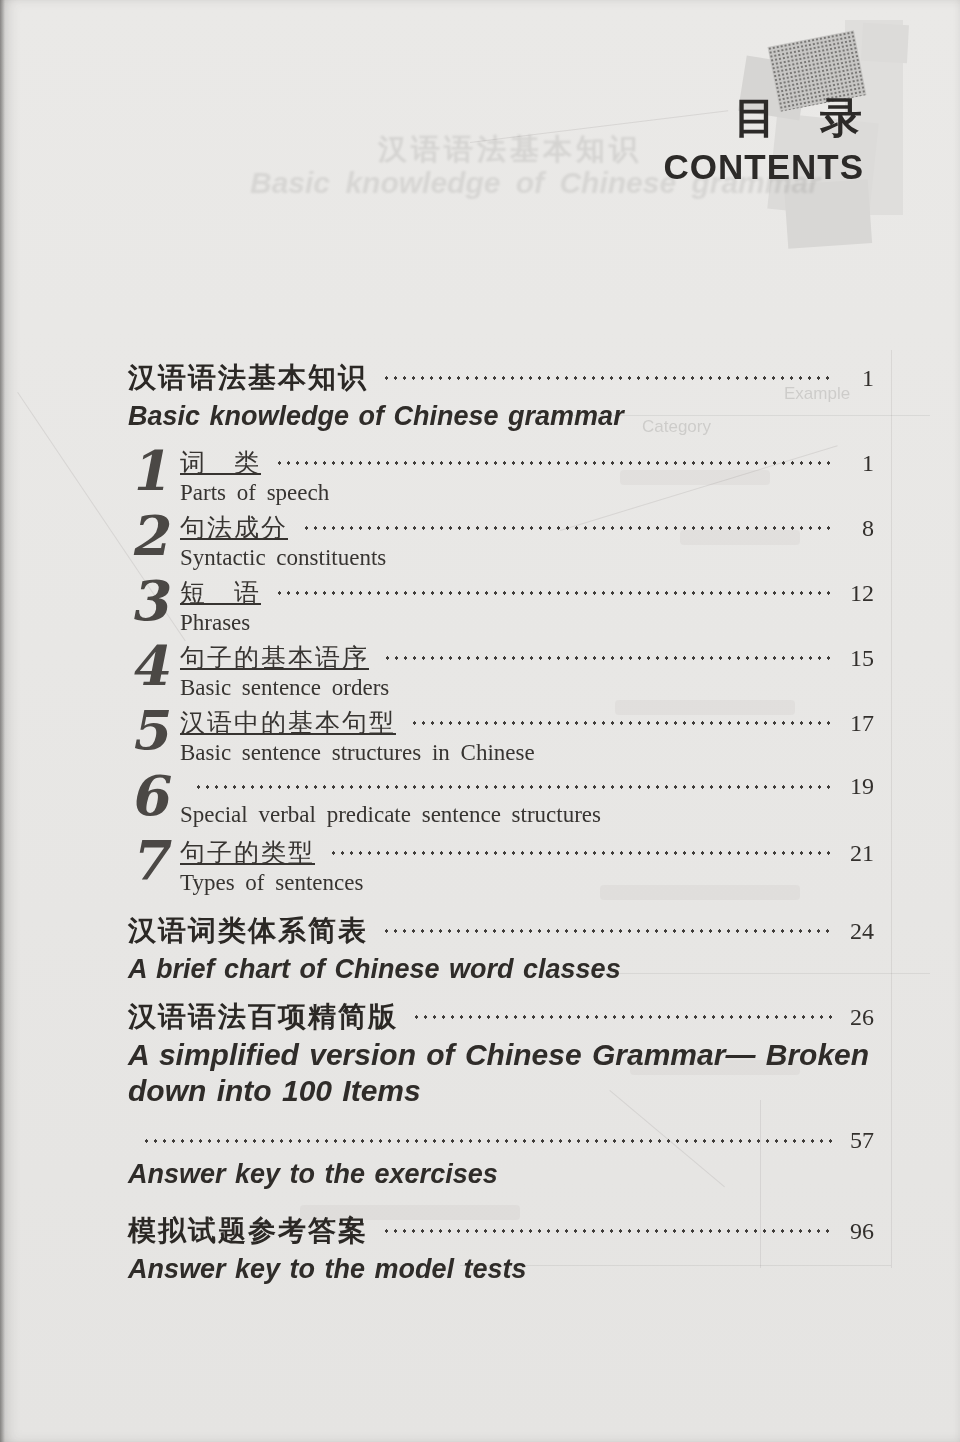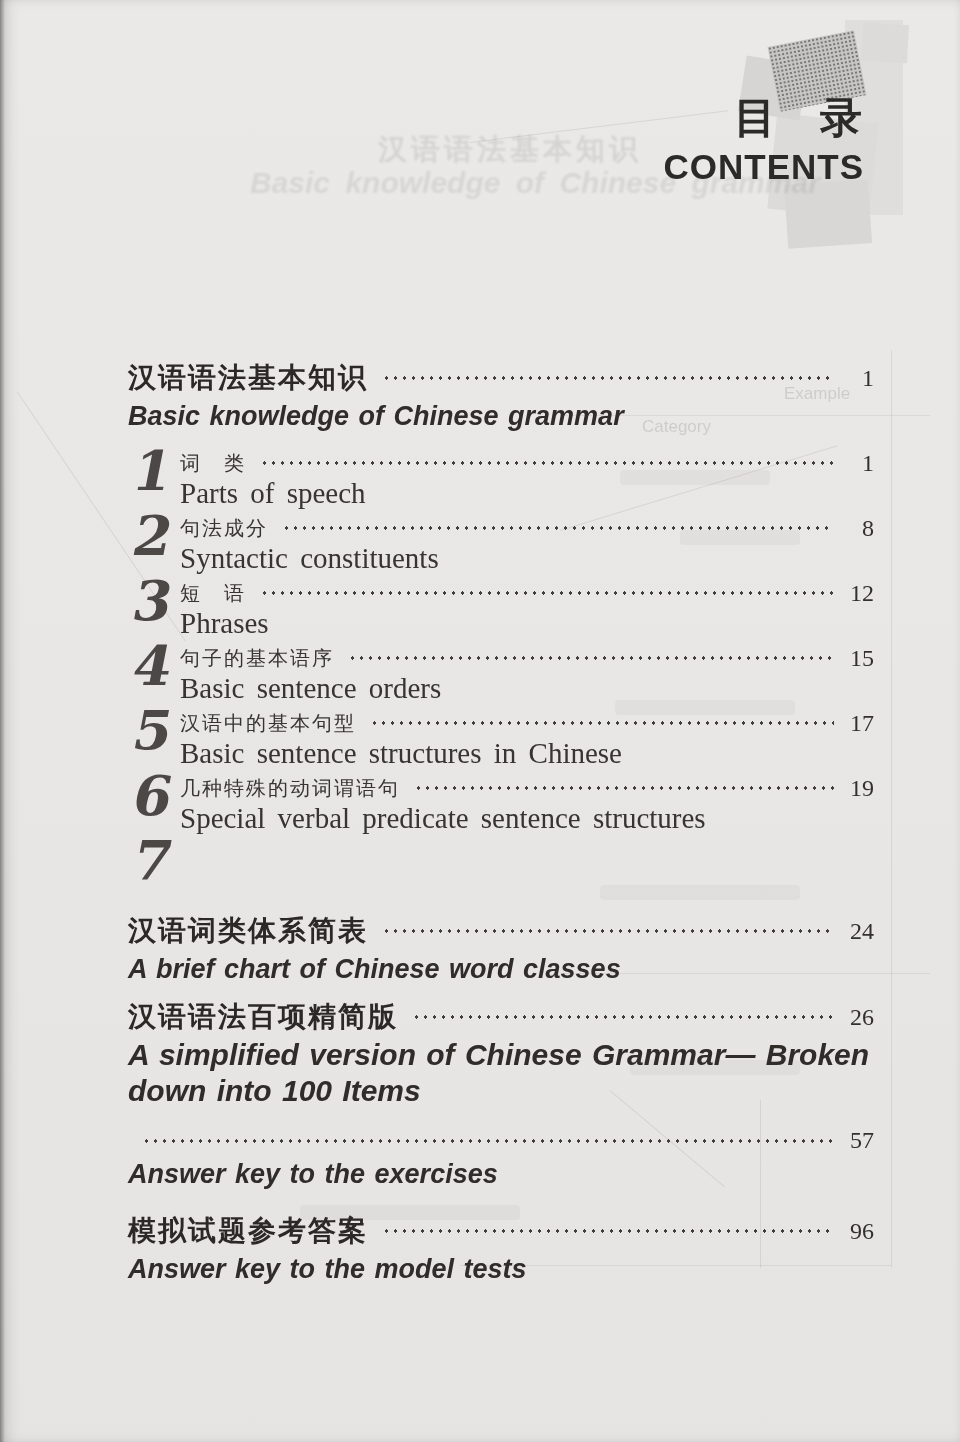--- a/index.html
+++ b/index.html
@@ -73,22 +73,22 @@
   .sec-b{margin-top:10px;margin-bottom:12px;}
   .sec-c{margin-bottom:18px;}
   .sec-c .sec-en{font-size:30px;}
   .sec-d{margin-bottom:21px;}
 
   .item{position:relative;height:65px;margin-left:120px;}
   .num{position:absolute;left:6px;top:-6px;
     font-family:"DejaVu Serif",serif;font-style:italic;font-weight:bold;
     font-size:55px;line-height:58px;color:#4b4845;}
   .item-body{margin-left:52px;}
-  .item-cn{font-size:20px;line-height:30px;letter-spacing:2px;white-space:nowrap;color:#373431;}
-  .item-en{font-size:29px;line-height:28px;word-spacing:5px;color:#373431;margin-top:1px;}
+  .item-cn{font-size:25px;line-height:30px;letter-spacing:2px;white-space:nowrap;color:#373431;text-decoration:underline;}
+  .item-en{font-size:23px;line-height:28px;word-spacing:5px;color:#373431;margin-top:1px;}
 </style>
 </head>
 <body>
 
 <div class="page">
   <div class="edge-left"></div>
 
   <div class="sq sq1"></div>
   <div class="sq sq2"></div>
   <div class="sq sq3"></div>
@@ -187,30 +187,37 @@
           <span class="pagenum">17</span>
         </div>
         <div class="item-en">Basic sentence structures in Chinese</div>
       </div>
     </div>
 
     <div class="item">
       <span class="num">6</span>
       <div class="item-body">
         <div class="row">
-          <span class="item-cn">几种特殊的动词谓语句</span>
           <span class="leader"></span>
           <span class="pagenum">19</span>
         </div>
         <div class="item-en">Special verbal predicate sentence structures</div>
       </div>
     </div>
 
     <div class="item">
       <span class="num">7</span>
+      <div class="item-body">
+        <div class="row">
+          <span class="item-cn">句子的类型</span>
+          <span class="leader"></span>
+          <span class="pagenum">21</span>
+        </div>
+        <div class="item-en">Types of sentences</div>
+      </div>
     </div>
 
     <div class="sec sec-b">
       <div class="row">
         <span class="sec-cn">汉语词类体系简表</span>
         <span class="leader"></span>
         <span class="pagenum">24</span>
       </div>
       <div class="sec-en">A brief chart of Chinese word classes</div>
     </div>

